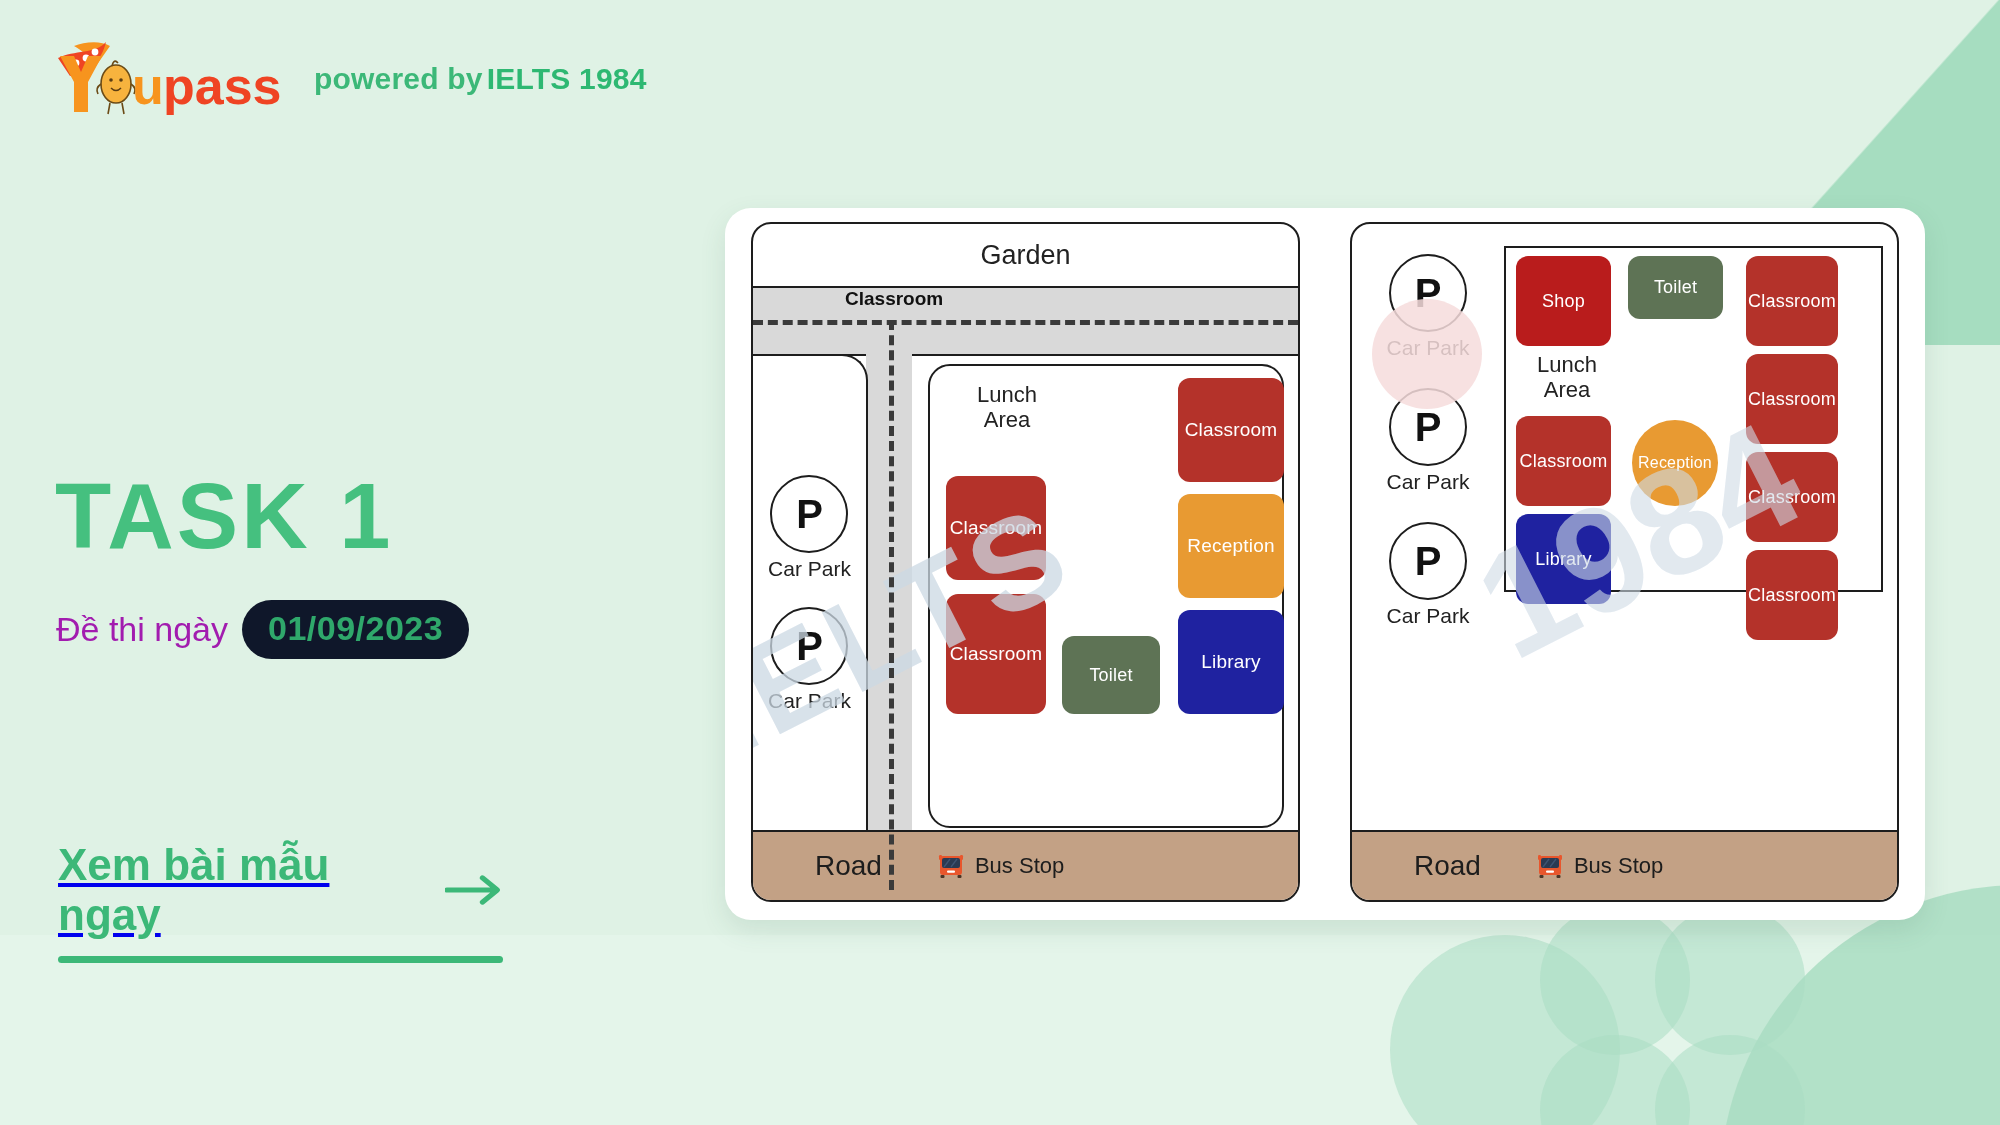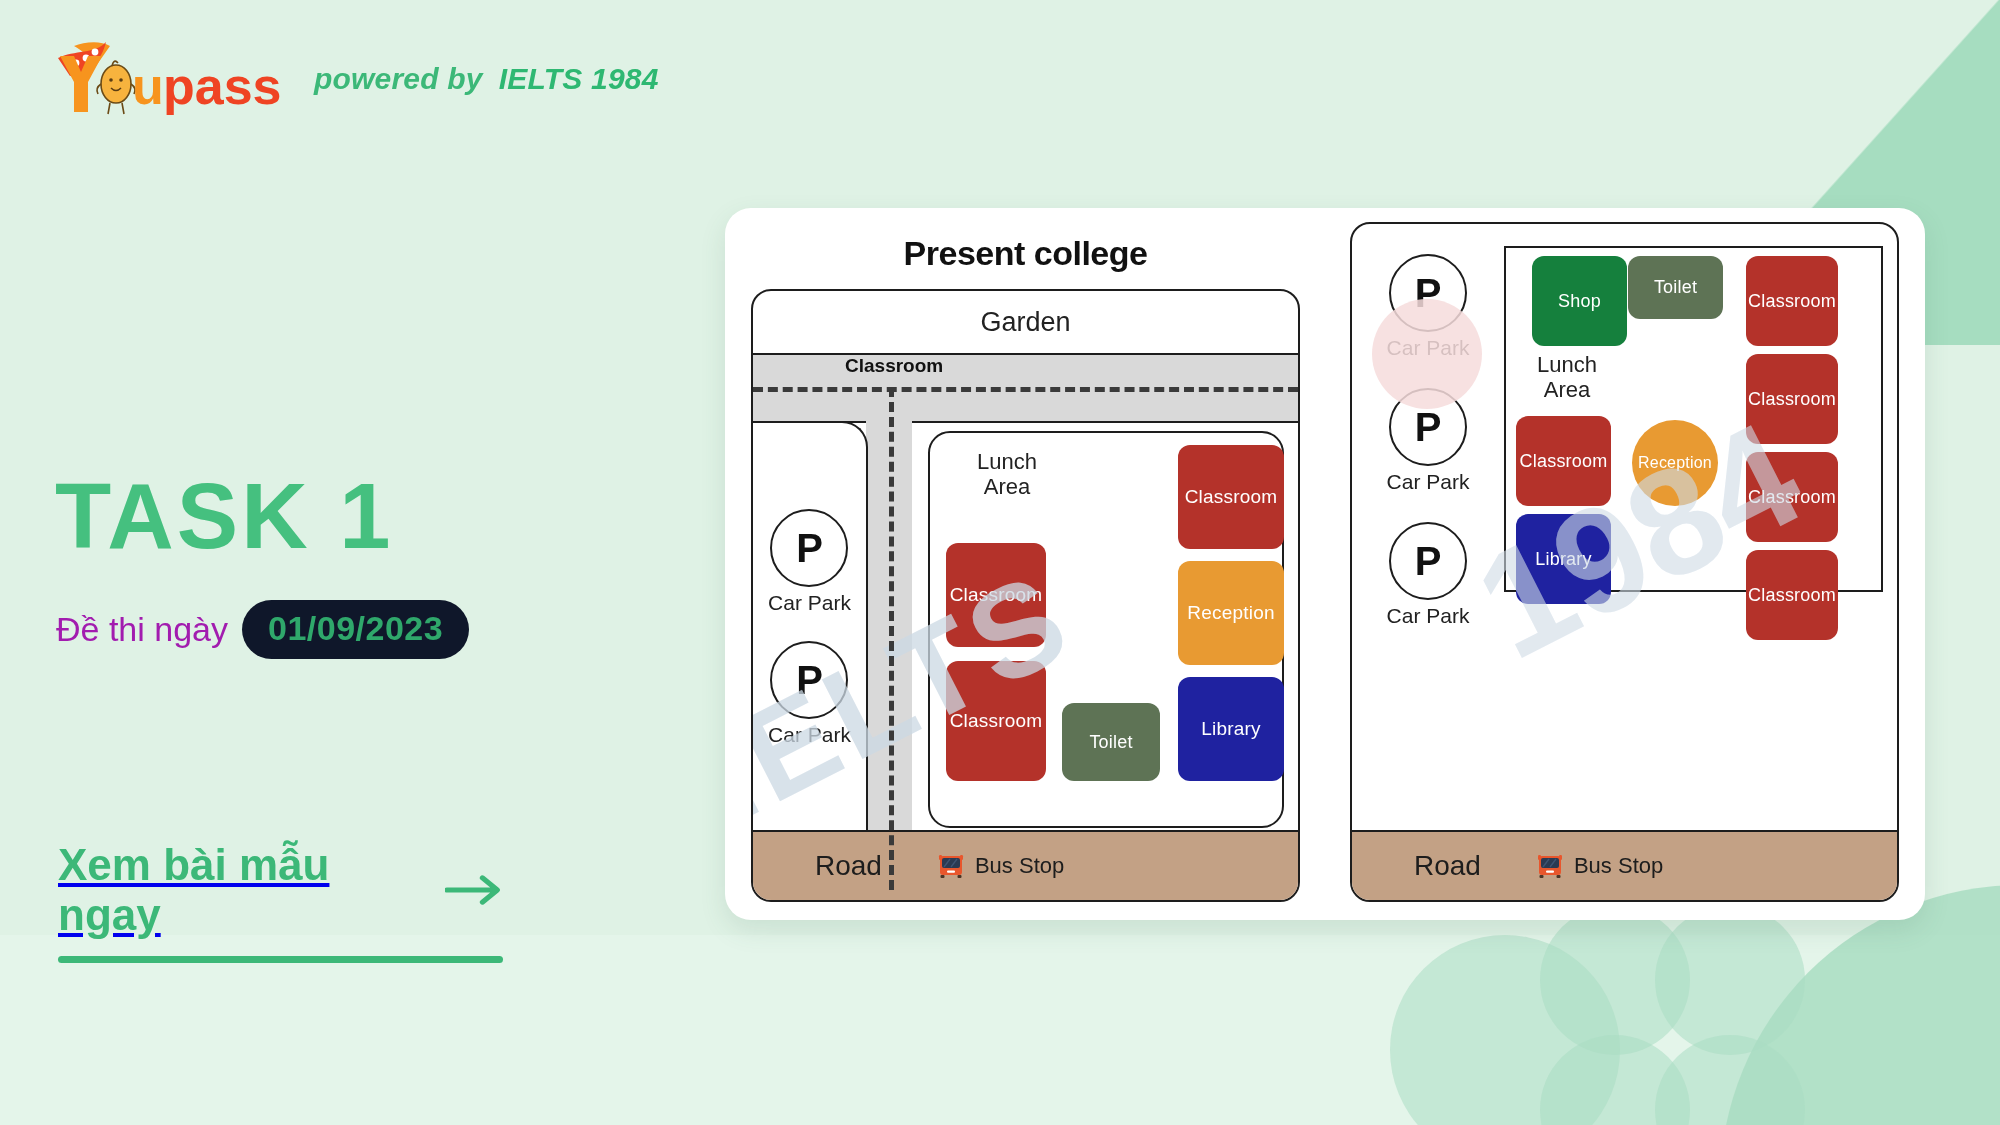--- a/index.html
+++ b/index.html
@@ -26,21 +26,21 @@
   }
   .bg-circ{position:absolute;border-radius:50%;background:#a9ddc2;opacity:.55;}
   .bg-band{position:absolute;left:0;bottom:0;width:100%;height:190px;background:#e4f5ea;}
 
   
   .header{position:absolute;left:44px;top:44px;display:flex;align-items:center;height:72px;}
   .logo{position:relative;display:flex;align-items:flex-end;height:72px;}
   .logo-svg{display:block;}
   .powered{
     margin-left:22px;font-size:30px;font-weight:700;color:#3cb878;letter-spacing:.2px;
-    display:flex;align-items:center;gap:16px;padding-bottom:2px;font-style:italic;
+    display:flex;align-items:center;gap:4px;padding-bottom:2px;
   }
   .powered .brand{color:#2eb872;font-weight:800;}
 
   
   .task-title{
     position:absolute;left:55px;top:470px;
     font-size:92px;font-weight:800;color:#45c07f;letter-spacing:3px;line-height:1;
   }
   .date-row{position:absolute;left:56px;top:600px;display:flex;align-items:center;gap:14px;}
   .date-label{font-size:34px;color:#a21caf;font-weight:400;}
@@ -228,21 +228,20 @@
       <path d="M2 17 H54 M40 4 L56 17 L40 30" stroke="#3cb878" stroke-width="5.5" fill="none" stroke-linecap="round" stroke-linejoin="round"></path>
     </svg>
   </div>
   <div class="cta-underline"></div>
 </a>
 
 <div class="card">
   <div class="card-inner">
 
     <div class="panel">
-      <div class="panel-title">Present college</div>
       <div class="map">
 
         <div class="wm">
           <div class="wm-text">IELTS</div>
         </div>
 
         <div class="garden">
           <span>Garden</span>
         </div>
 
@@ -330,21 +329,21 @@
           <div class="carpark">
             <div class="p-circle">P</div>
             <div class="cp-label">Car Park</div>
           </div>
         </div>
 
         <div class="fblock-area">
           <div class="block-area-inner">
             <div class="lunch-label" style="left:6px;top:104px;width:110px;">Lunch<br>Area</div>
 
-            <div class="blk small" style="background:#15803d;left:10px;top:8px;width:95px;height:90px;margin-left:16px;">
+            <div class="blk small" style="background:#b91c1c;left:10px;top:8px;width:95px;height:90px;">
               <span>Shop</span>
             </div>
             <div class="blk small" style="background:#5e7355;left:122px;top:8px;width:95px;height:63px;">
               <span>Toilet</span>
             </div>
             <div class="blk small" style="background:#b4322a;left:240px;top:8px;width:92px;height:90px;">
               <span>Classroom</span>
             </div>
 
             <div class="blk small" style="background:#b4322a;left:240px;top:106px;width:92px;height:90px;">

